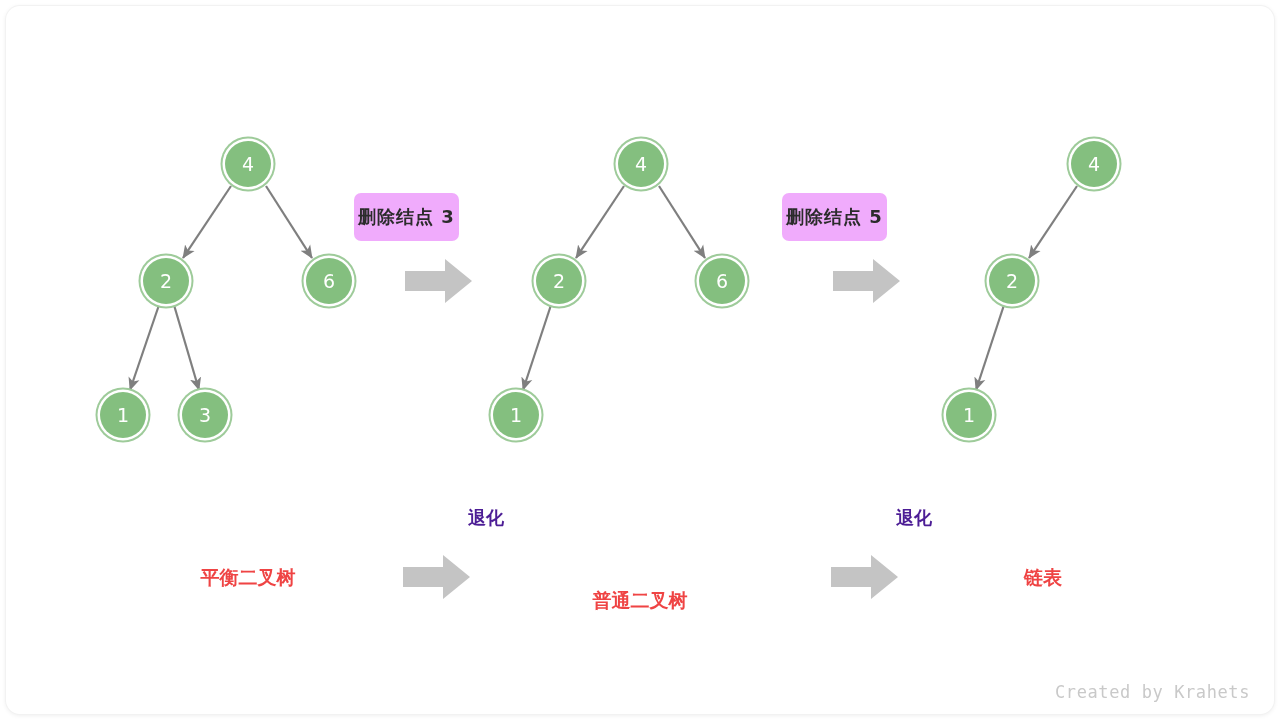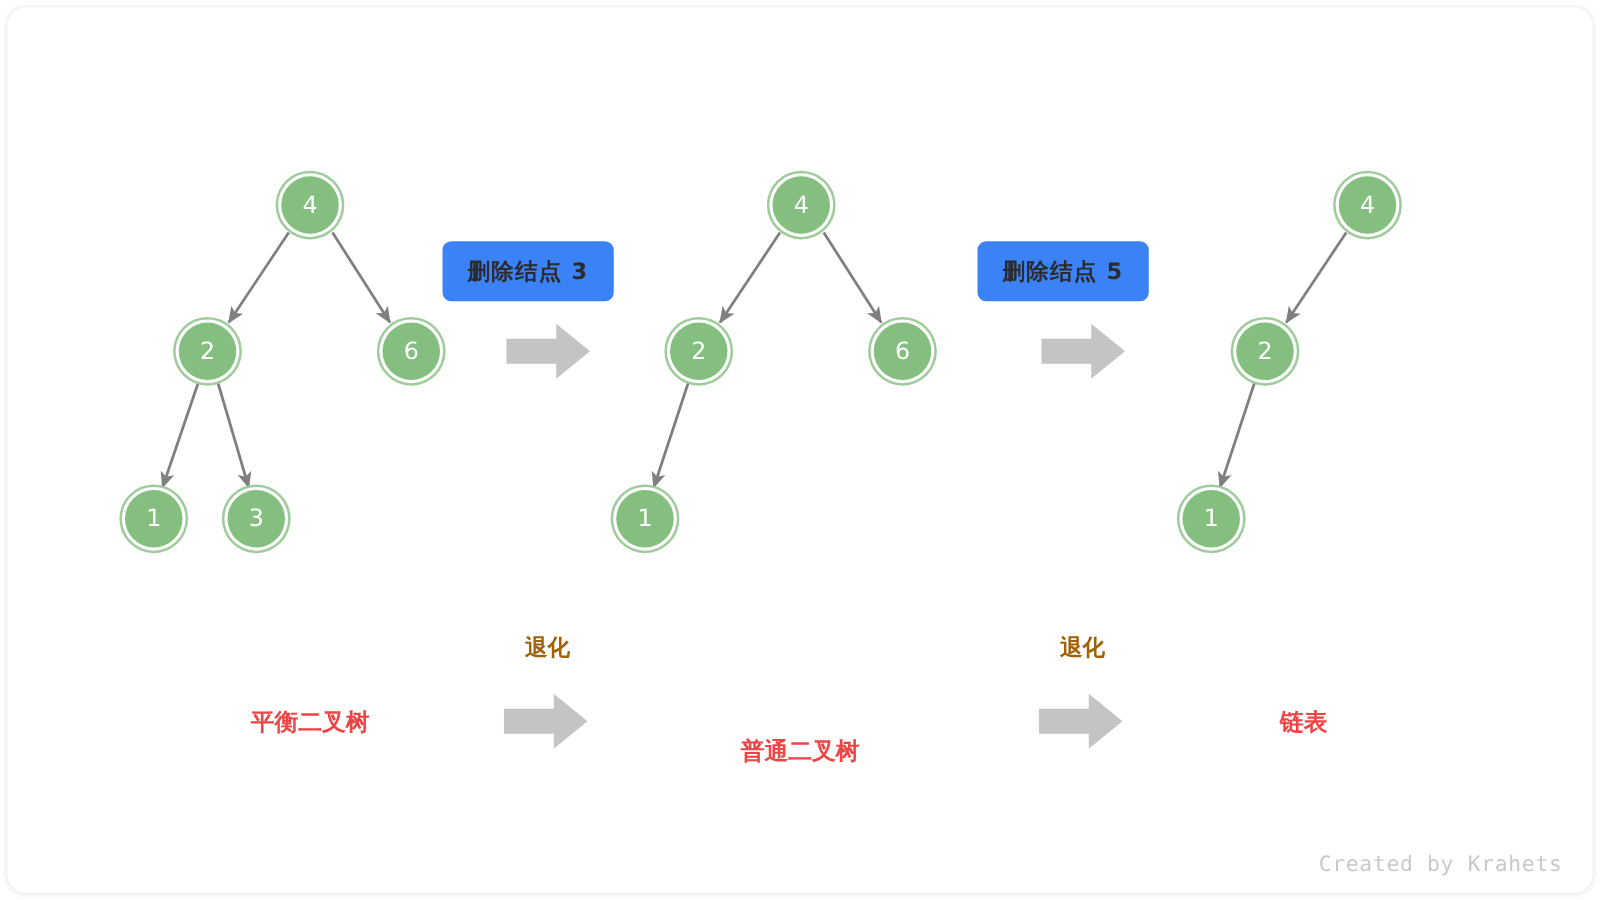--- a/index.html
+++ b/index.html
@@ -67,23 +67,23 @@
     left: 0; top: 0;
     width: 1280px;
     height: 720px;
     z-index: 2;
     pointer-events: none;
   }
 
   
   .chip {
     position: absolute;
-    background: #3b82f6;
+    background: #f0abfc;
     border-radius: 7px;
-    padding: 12px 20px;
+    padding: 12px 4px;
     font-size: 18px;
     font-weight: bold;
     color: #2b2b2b;
     white-space: nowrap;
     letter-spacing: 1px;
     z-index: 4;
     font-family: "DejaVu Sans", "Liberation Sans", sans-serif;
   }
 
   
@@ -101,25 +101,26 @@
     white-space: nowrap;
     text-align: center;
     transform: translateX(-50%);
     z-index: 4;
     font-family: "DejaVu Sans", "Liberation Sans", sans-serif;
   }
   .transition-label {
     position: absolute;
     font-size: 18px;
     font-weight: bold;
-    color: #a16207;
+    color: #4c1d95;
     white-space: nowrap;
     transform: translateX(-50%);
     z-index: 4;
     font-family: "DejaVu Sans", "Liberation Sans", sans-serif;
+    margin-left: 48px;
   }
 
   
   #credit {
     position: absolute;
     right: 30px;
     bottom: 18px;
     font-family: "DejaVu Sans Mono", "Liberation Mono", monospace;
     font-size: 17px;
     color: #c9c9c9;

